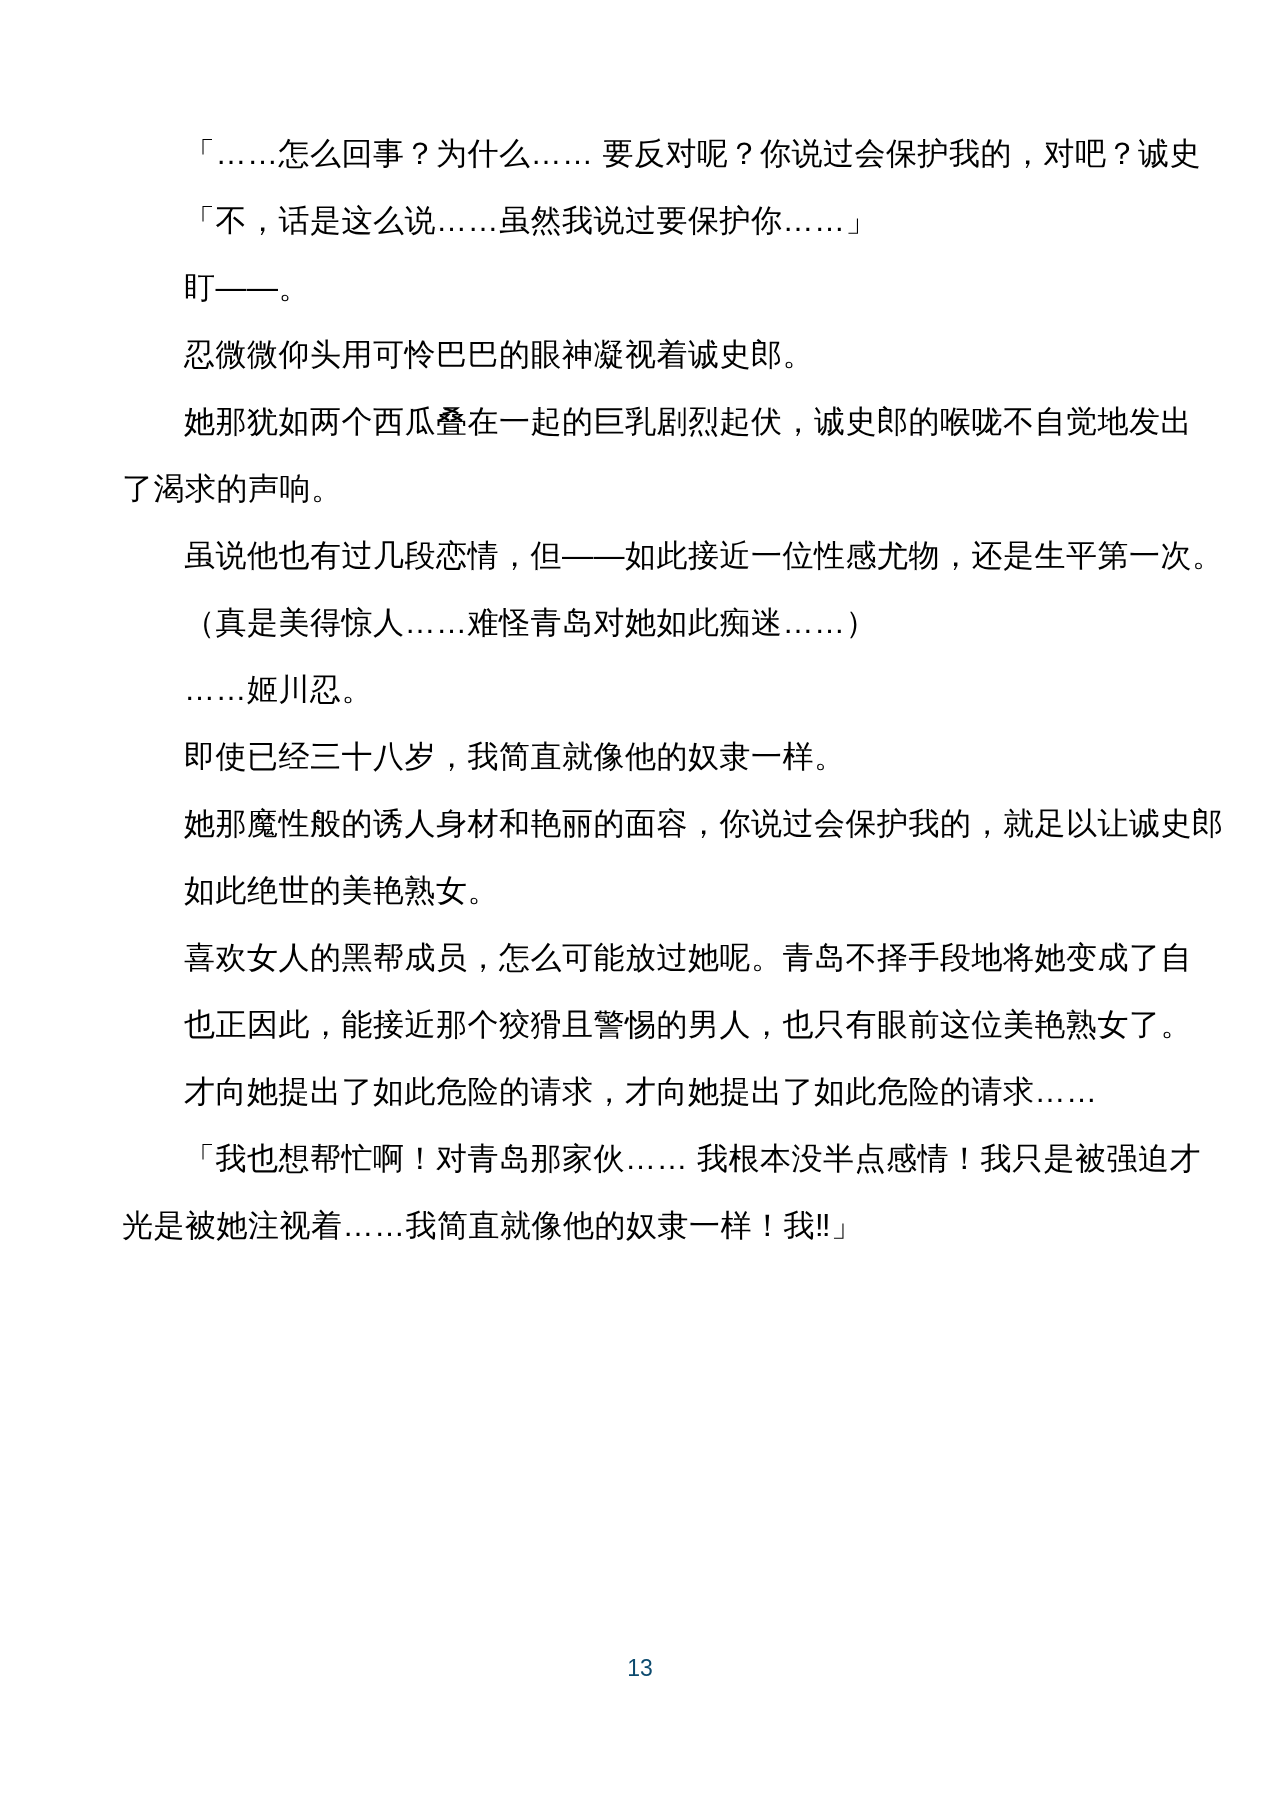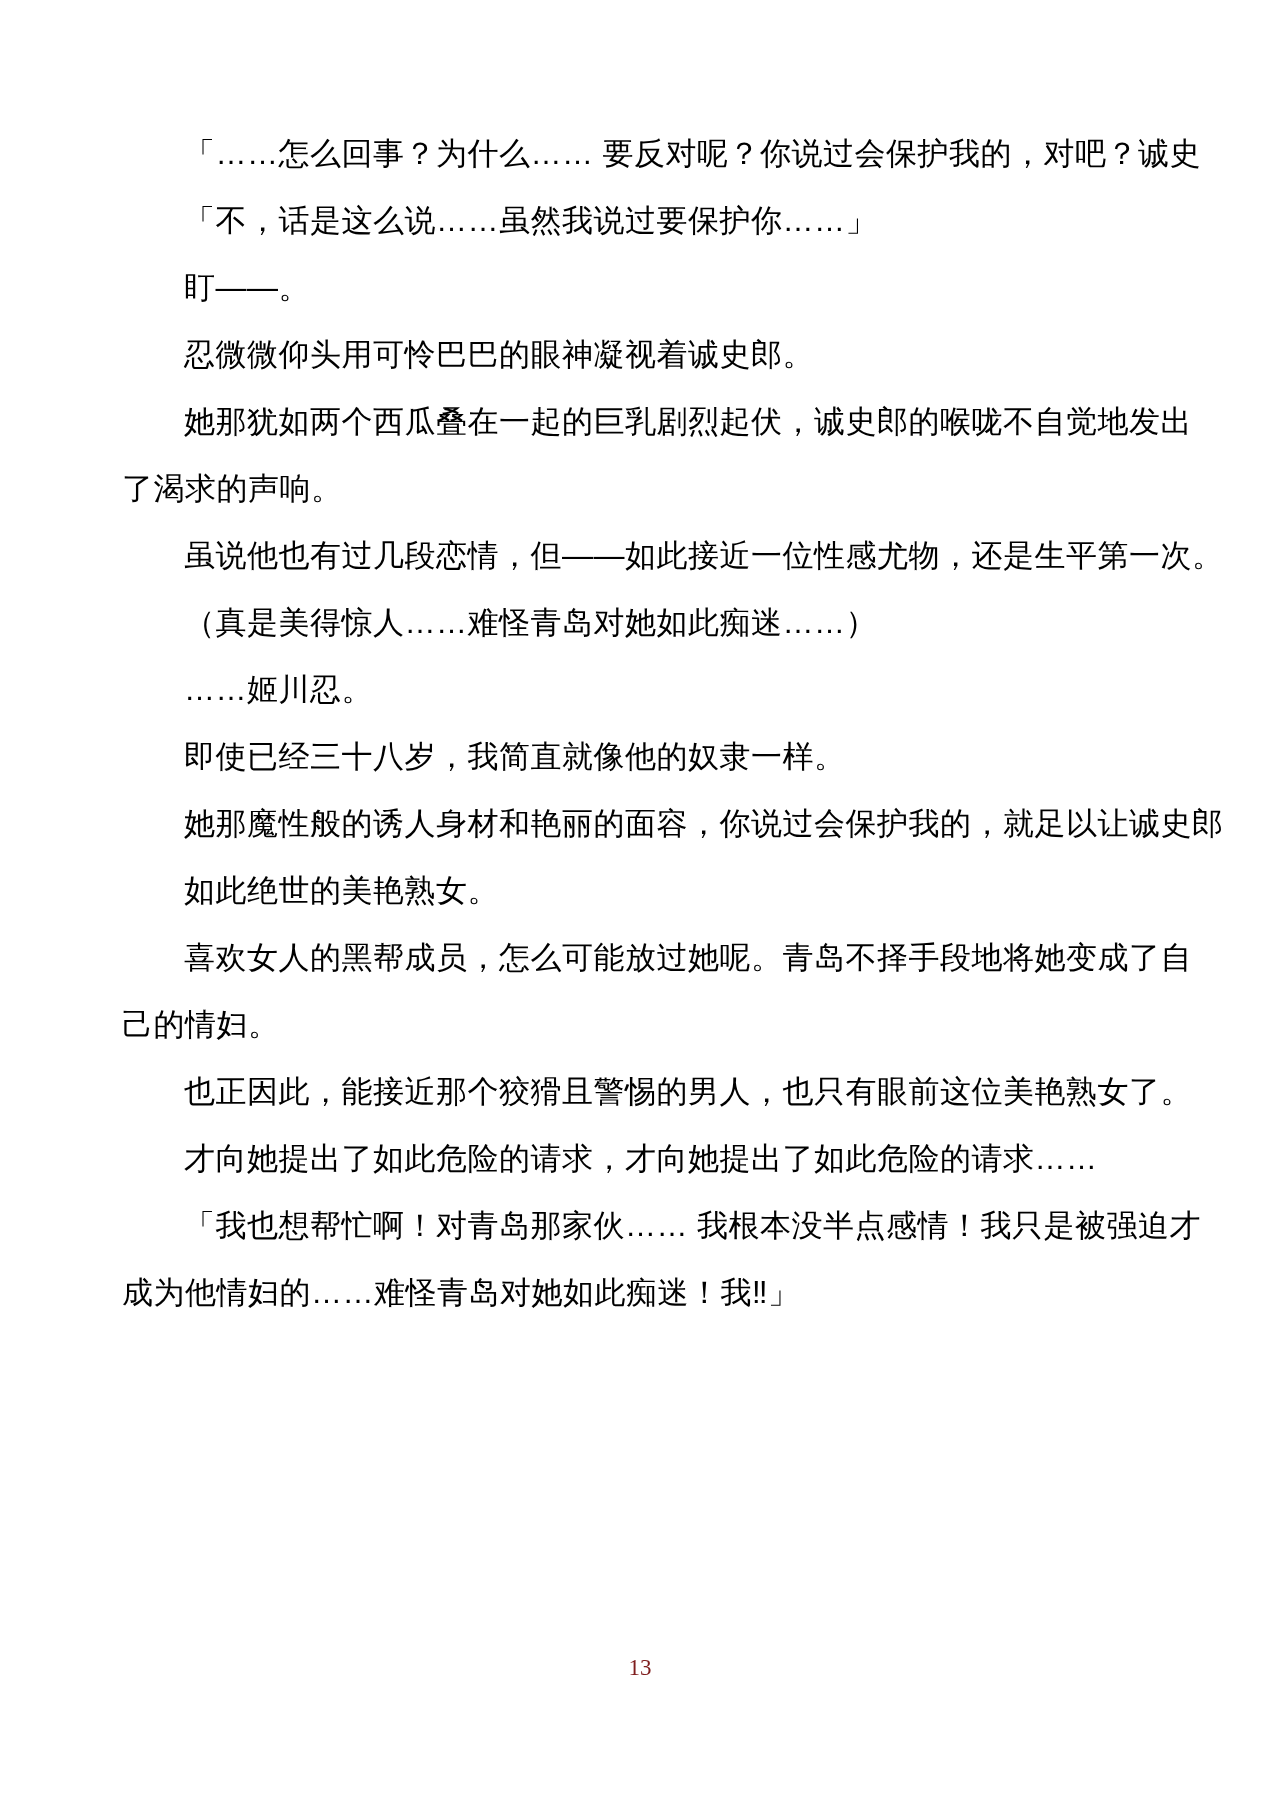--- a/index.html
+++ b/index.html
@@ -41,22 +41,21 @@
   .footer {
     position: absolute;
     left: 0;
     top: 1648px;
     width: 1280px;
     text-align: center;
   }
   .page-number {
     font-size: 23px;
     line-height: 40px;
-    color: #7f1d1d;
-    font-family: Liberation Serif, serif;
+    color: #0c4a6e;
   }
 </style>
 </head>
 <body style="background: rgb(255, 255, 255); color: rgb(0, 0, 0);">
 
 <div class="page">
 
   <main class="text-block">
 
   <div class="line indent">「……怎么回事？为什么…… 要反对呢？你说过会保护我的，对吧？诚史</div>
@@ -65,24 +64,23 @@
       <div class="line indent">忍微微仰头用可怜巴巴的眼神凝视着诚史郎。</div>
       <div class="line indent">她那犹如两个西瓜叠在一起的巨乳剧烈起伏，诚史郎的喉咙不自觉地发出</div>
       <div class="line">了渴求的声响。</div>
       <div class="line indent">虽说他也有过几段恋情，但——如此接近一位性感尤物，还是生平第一次。</div>
       <div class="line indent">（真是美得惊人……难怪青岛对她如此痴迷……）</div>
       <div class="line indent">……姬川忍。</div>
       <div class="line indent">即使已经三十八岁，我简直就像他的奴隶一样。</div>
       <div class="line indent">她那魔性般的诱人身材和艳丽的面容，你说过会保护我的，就足以让诚史郎</div>
       <div class="line indent">如此绝世的美艳熟女。</div>
       <div class="line indent">喜欢女人的黑帮成员，怎么可能放过她呢。青岛不择手段地将她变成了自</div>
-      <div class="line">己的情妇。</div>
       <div class="line indent">也正因此，能接近那个狡猾且警惕的男人，也只有眼前这位美艳熟女了。</div>
       <div class="line indent">才向她提出了如此危险的请求，才向她提出了如此危险的请求……</div>
       <div class="line indent">「我也想帮忙啊！对青岛那家伙…… 我根本没半点感情！我只是被强迫才</div>
-      <div class="line">成为他情妇的……难怪青岛对她如此痴迷！我‼」</div>
+      <div class="line">光是被她注视着……我简直就像他的奴隶一样！我‼」</div>
     </main>
 
   <div class="footer">
     <span class="page-number">13</span>
   </div>
 
 </div>
 
 </body></html>

